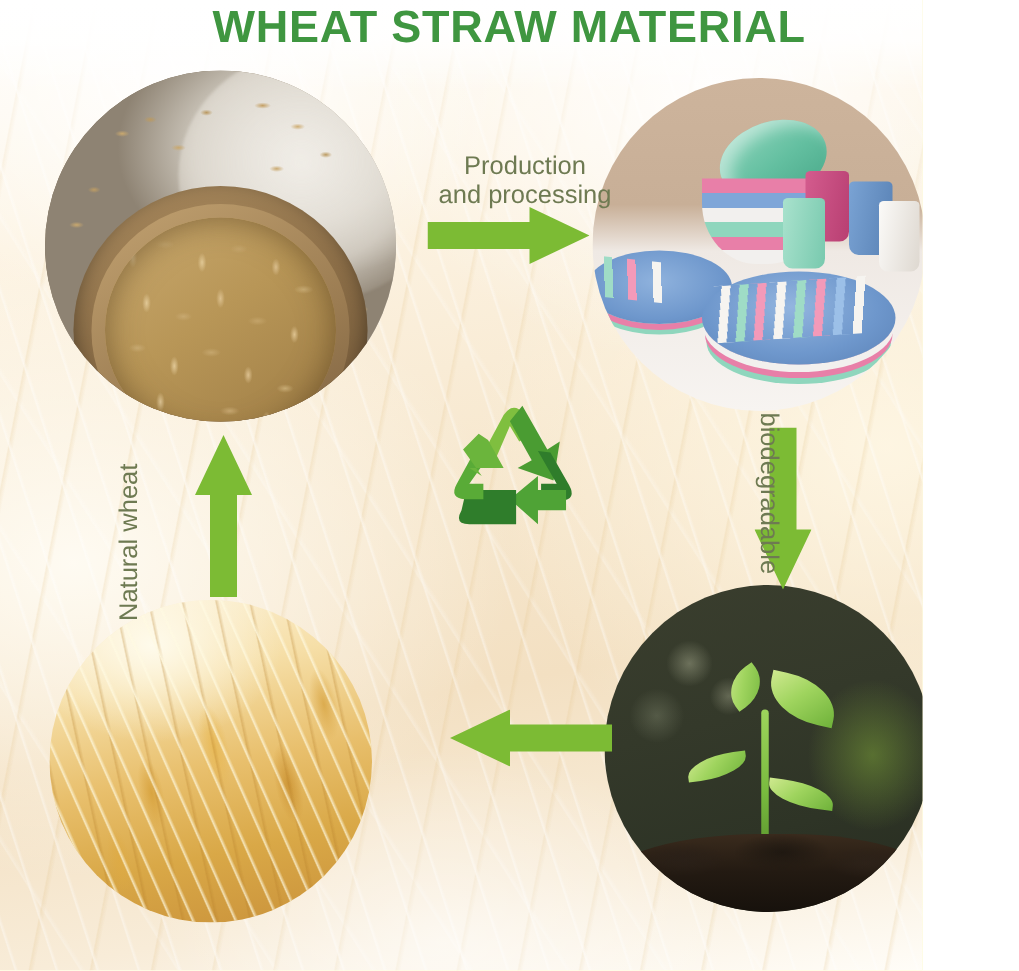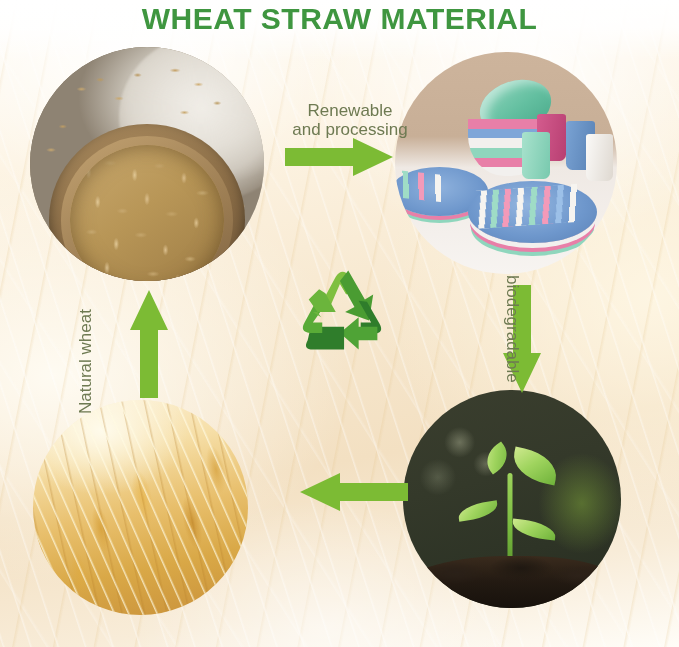--- a/index.html
+++ b/index.html
@@ -7,21 +7,21 @@
     margin: 0;
     padding: 0;
     background: #ffffff;
   }
   body {
     font-family: "Liberation Sans", sans-serif;
   }
 
   #infographic {
     position: relative;
-    width: 679px;
+    width: 615px;
     height: 647px;
     overflow: hidden;
     background: #fef9c3;
   }
 
   
   .bg-base {
     position: absolute;
     inset: 0;
     background:
@@ -422,21 +422,21 @@
         <path d="M84 66 L66 66 L66 57 L48 72 L66 88 L66 79 L84 79 Z" fill="#4fa336"></path>
 
         <path d="M20 66 L52 66 L52 88 L22 88 Q12 88 17 79 Z" fill="#2f7d2b"></path>
 
         <path d="M26 40 L14 62 Q9 71 19 72 L31 72 L31 62 L22 62 L34 45 Z" fill="#59ab37"></path>
         <path d="M34 34 L44 52 L22 52 L30 57 L18 40 L28 30 Z" fill="#6bb53c"></path>
       </g>
     </svg>
   </div>
 
-  <div class="label" id="label-production">Renewable
+  <div class="label" id="label-production">Production
 and processing</div>
 
   <div class="label" id="label-biodegradable">biodegradable</div>
 
 
   <div class="label" id="label-natural">Natural wheat</div>
 
 </div>
 
 </body></html>

